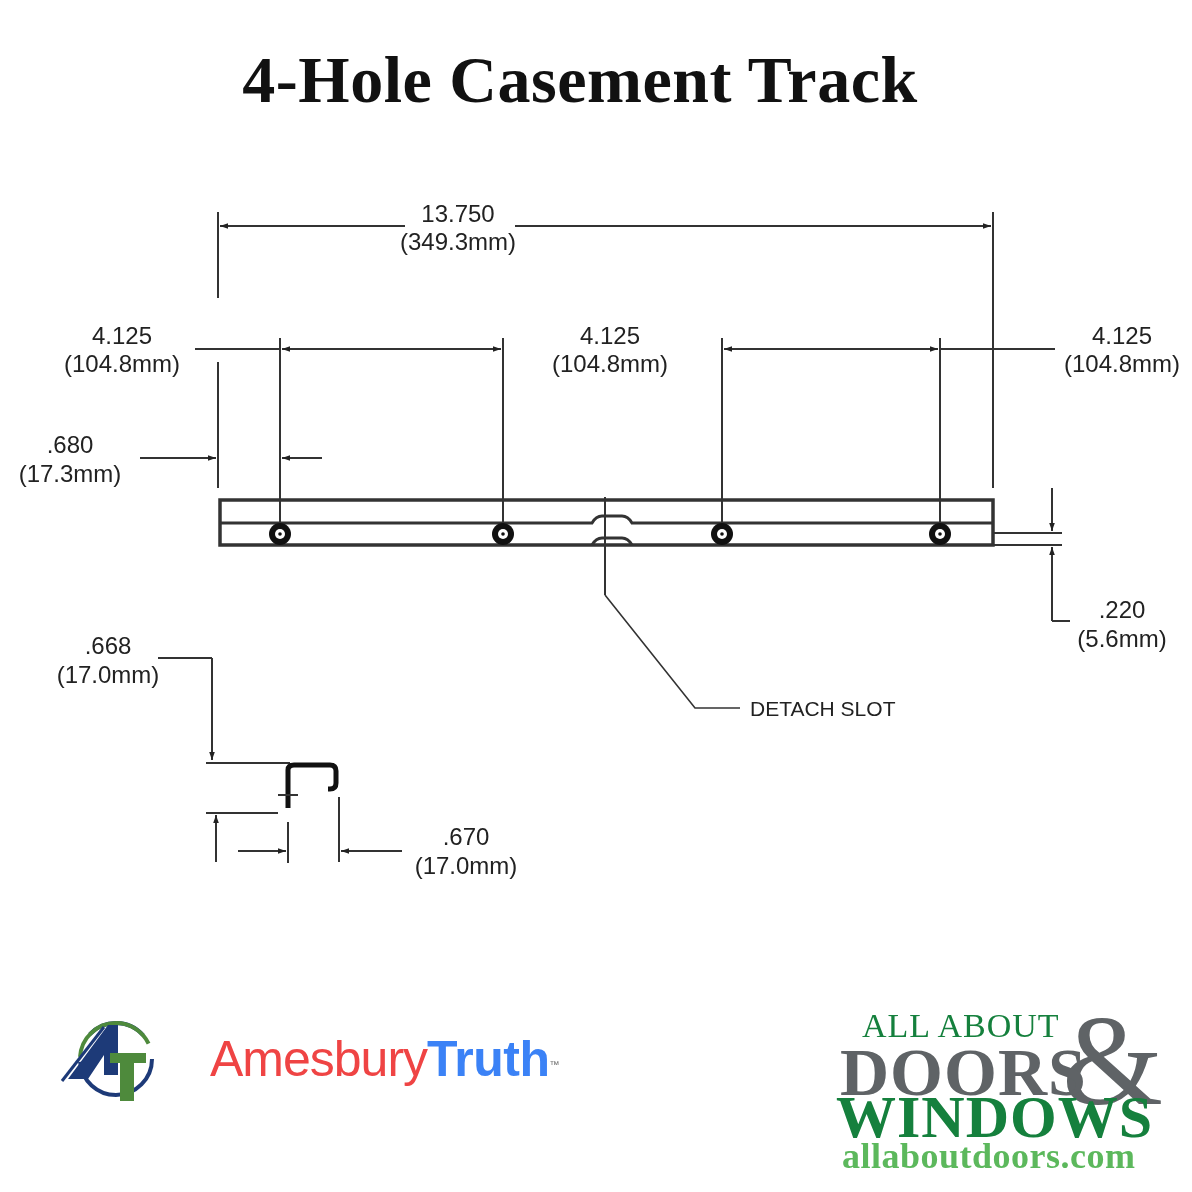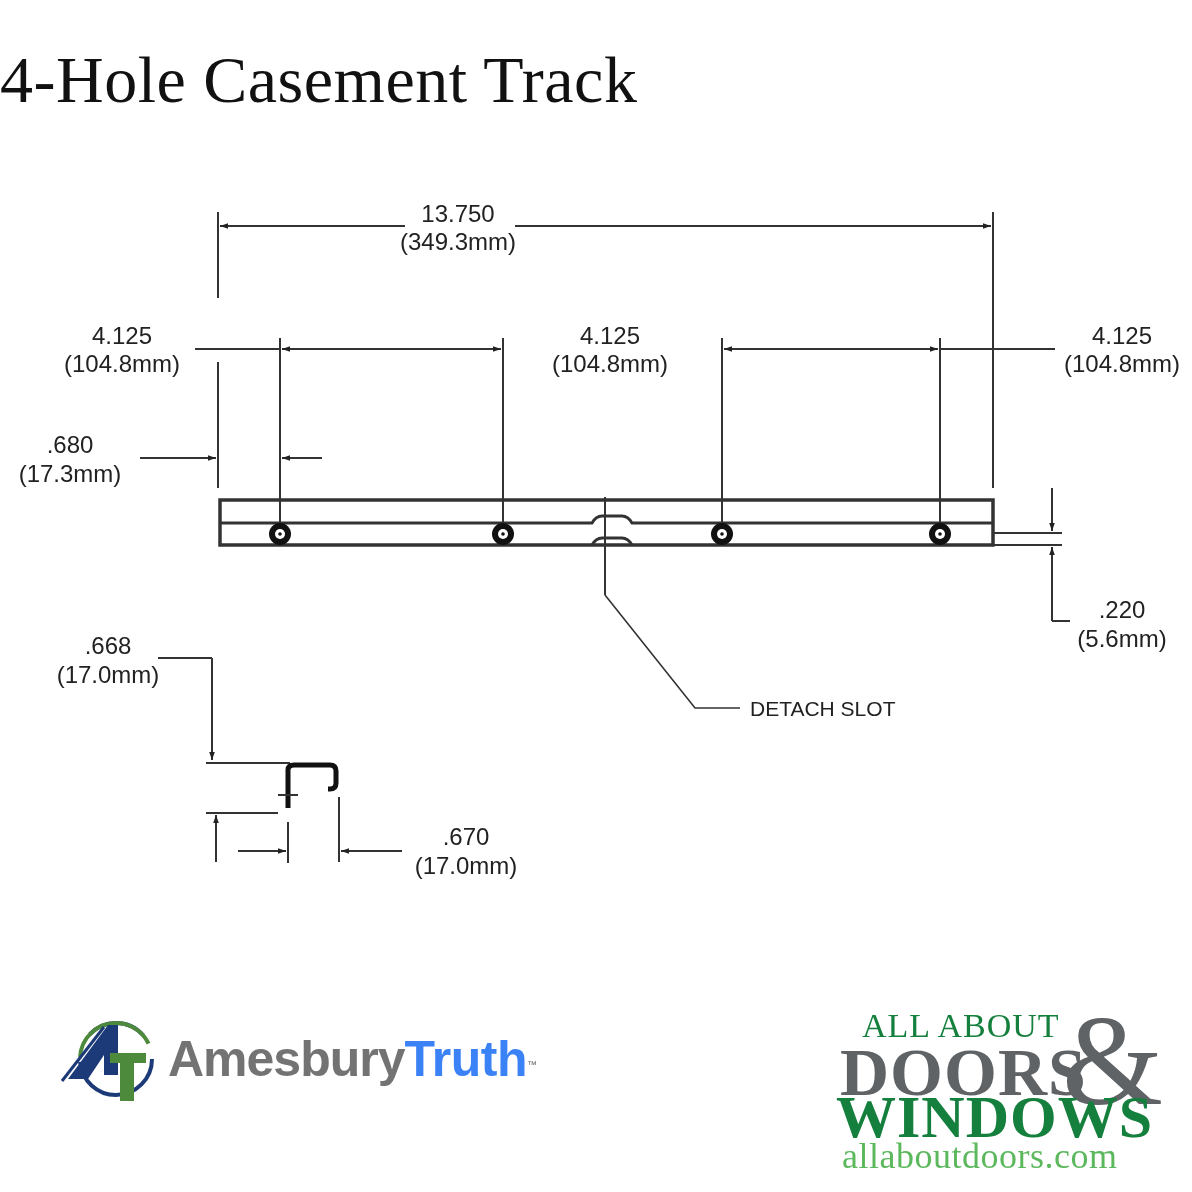--- a/index.html
+++ b/index.html
@@ -1,44 +1,44 @@
 <!DOCTYPE html>
 <html><head>
 <meta charset="utf-8">
 <style>
   html, body { margin: 0; padding: 0; background: #ffffff; }
   body { width: 1192px; height: 1192px; position: relative; overflow: hidden; }
   .title {
-    position: absolute; left: 0; top: 42px; width: 1160px; text-align: left;
+    position: absolute; left: 0; top: 42px; width: 1160px; text-align: center;
     font-family: "Liberation Serif", "DejaVu Serif", serif;
-    font-size: 66px; font-weight: normal; color: #111; letter-spacing: 0.5px;
+    font-size: 66px; font-weight: bold; color: #111; letter-spacing: 0.5px;
   }
   svg.drawing { position: absolute; left: 0; top: 0; }
   .dim { font-family: "Liberation Sans", "DejaVu Sans", sans-serif; font-size: 24px; fill: #222; }
   .dim-sm { font-family: "Liberation Sans", "DejaVu Sans", sans-serif; font-size: 21px; fill: #222; }
   .logo-at {
     position: absolute; left: 60px; top: 1015px; width: 520px; height: 95px;
   }
   .at-word {
     position: absolute; left: 108px; top: 14px;
     font-family: "Liberation Sans", "DejaVu Sans", sans-serif; font-size: 50px; line-height: 60px;
     white-space: nowrap;
   }
-  .at-word .a { color: #737373; font-weight: bold; letter-spacing: -1px; }
+  .at-word .a { color: #ef4444; font-weight: normal; letter-spacing: -1px; margin-left: 42px; }
   .at-word .t { color: #3b82f6; font-weight: bold; letter-spacing: -0.5px; }
   .at-word .tm { color: #666; font-size: 10px; vertical-align: top; position: relative; top: 6px; }
   .logo-aadw {
     position: absolute; left: 830px; top: 995px; width: 360px; height: 190px;
     font-family: "Liberation Serif", "DejaVu Serif", serif;
   }
   .aadw-top { position: absolute; left: 32px; top: 12px; font-size: 34px; color: #15803d; letter-spacing: 1px; }
   .aadw-doors { position: absolute; left: 10px; top: 38px; font-size: 68px; color: #5f6366; font-weight: bold; letter-spacing: 1px; }
   .aadw-amp { position: absolute; left: 232px; top: -10px; font-size: 130px; color: #5f6366; line-height: 150px; }
   .aadw-windows { position: absolute; left: 6px; top: 88px; font-size: 60px; color: #15803d; font-weight: bold; letter-spacing: 1px; }
-  .aadw-url { position: absolute; left: 12px; top: 140px; font-size: 36px; color: #5cb85c; font-weight: normal; letter-spacing: 0.5px; }
+  .aadw-url { position: absolute; left: 12px; top: 140px; font-size: 36px; color: #5cb85c; font-weight: bold; letter-spacing: 0.5px; }
 </style>
 </head>
 <body>
 
 <div class="title">4-Hole Casement Track</div>
 
 <svg class="drawing" width="1192" height="1192" viewBox="0 0 1192 1192">
   <defs>
     <marker id="arr" viewBox="0 0 10 10" refX="10" refY="5" markerWidth="12" markerHeight="8" orient="auto-start-reverse" markerUnits="userSpaceOnUse">
       <path d="M0,1.5 L10,5 L0,8.5 z" fill="#222"></path>

